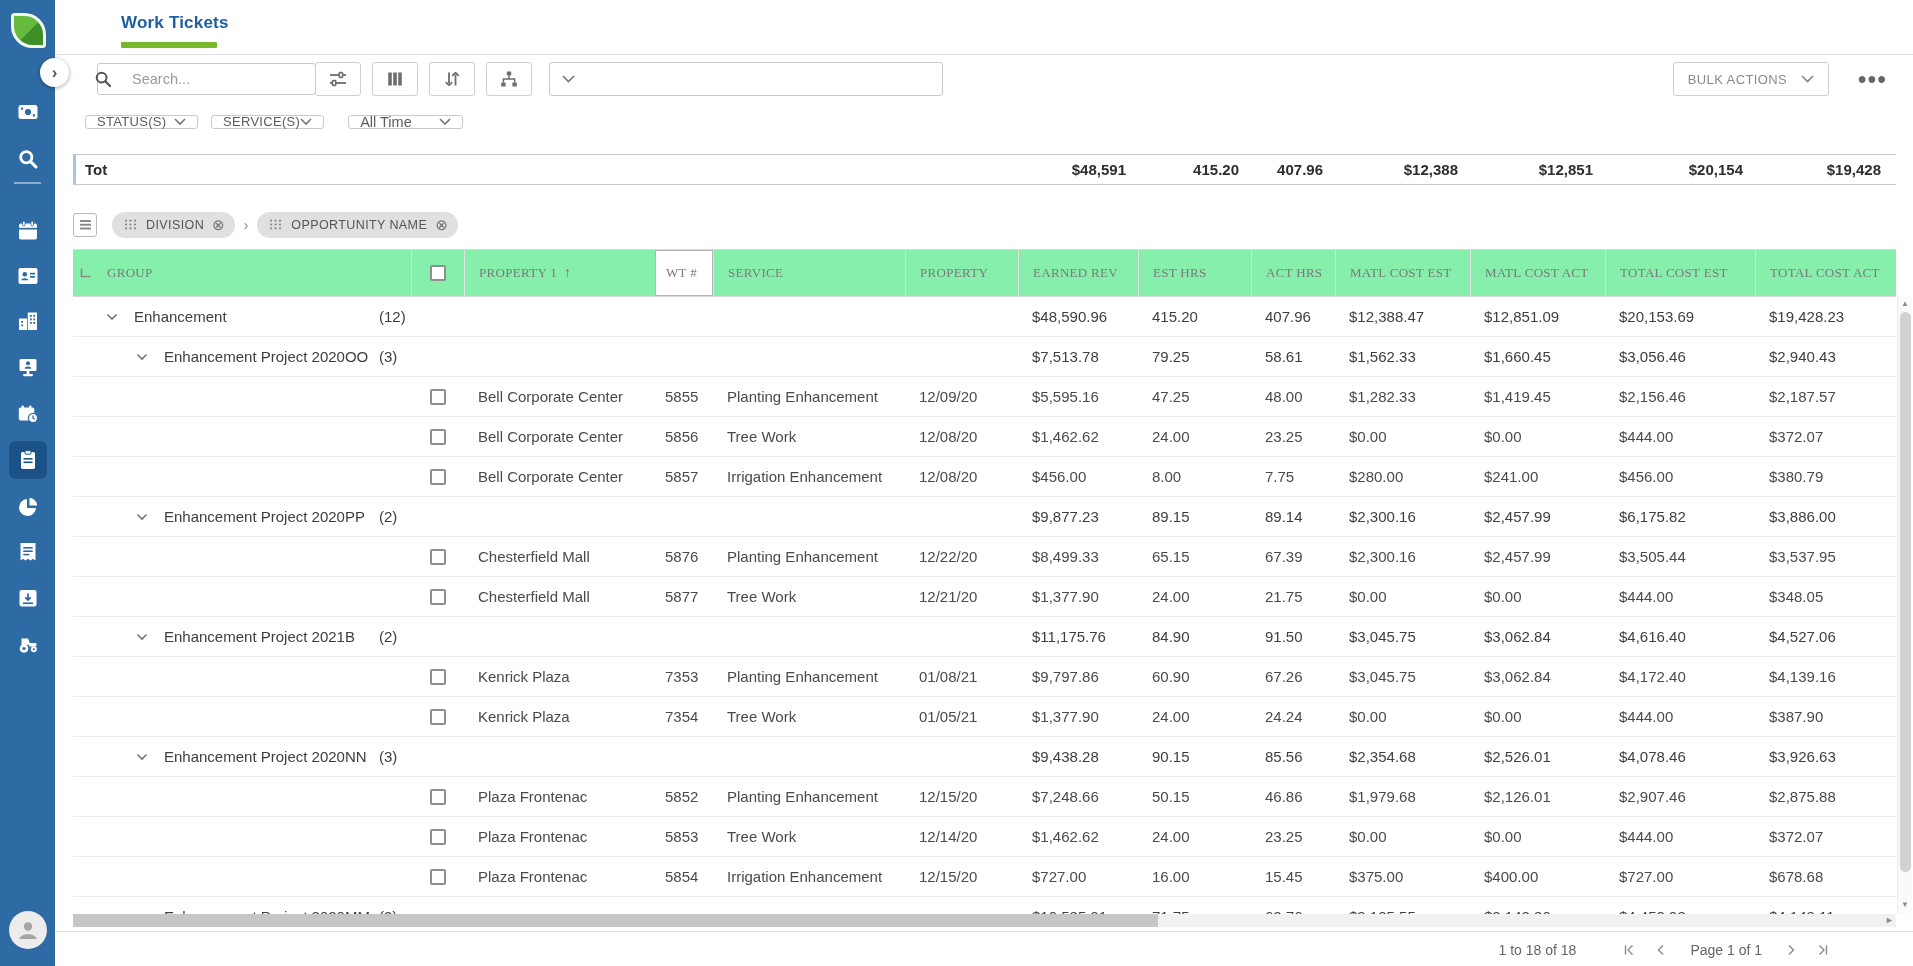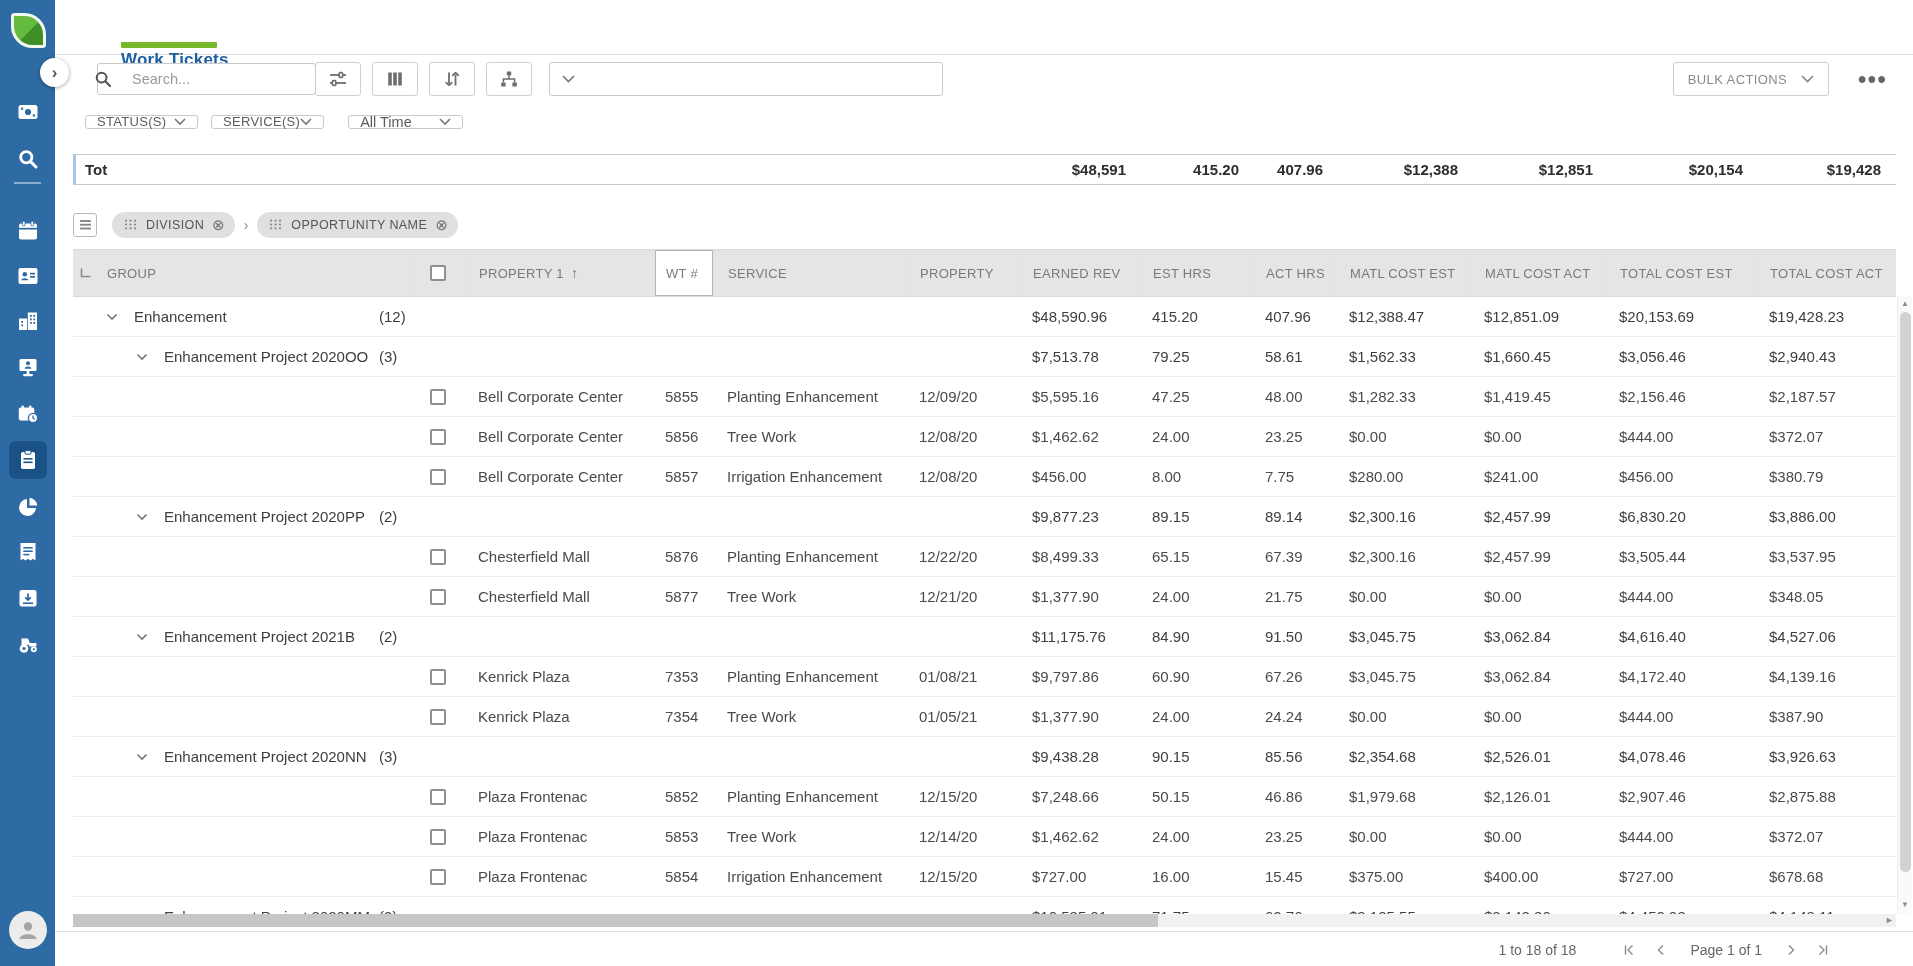--- a/index.html
+++ b/index.html
@@ -16,21 +16,21 @@
   .avatar { position:absolute; left:9px; bottom:17px; width:38px; height:38px; border-radius:50%; background:#ececec; display:flex; align-items:center; justify-content:center; }
 
   
   .collapse-btn { position:absolute; left:40px; top:58px; width:29px; height:29px; border-radius:50%; background:#fff;
      box-shadow:0 1px 4px rgba(0,0,0,.35); display:flex; align-items:center; justify-content:center; z-index:5;
      color:#555; font-size:17px; font-weight:bold; cursor:pointer; }
 
   
   .main { position:relative; flex:1; height:966px; overflow:hidden; }
   .tabbar { height:55px; border-bottom:1px solid #e0e0e0; position:relative; }
-  .tab { position:absolute; left:66px; top:13px; color:#1d5fa0; font-weight:bold; font-size:17px; letter-spacing:.2px; cursor:pointer;margin-top:37px; }
+  .tab { position:absolute; left:66px; top:13px; color:#1d5fa0; font-weight:bold; font-size:17px; letter-spacing:.2px; cursor:pointer; }
   .tab-underline { position:absolute; left:66px; top:42px; width:96px; height:6px; background:#76b82a; border-radius:1px; }
 
   .toolbar { margin:7px 24px 0 30px; height:34px; display:flex; align-items:center; }
   .searchbox { position:relative; width:219px; height:32px; }
   .searchbox svg { position:absolute; left:9px; top:7px; }
   .searchbox input { width:100%; height:100%; border:1px solid #c9c9c9; border-radius:3px; padding:0 8px 0 34px; font-size:14.5px; color:#444; font-family:"Liberation Sans",sans-serif; outline:none;margin-left:12px; }
   .searchbox input::placeholder { color:#9a9a9a; }
   .icon-btn { width:46px; height:34px; border:1px solid #cfcfcf; border-radius:3px; background:#fff; display:flex; align-items:center; justify-content:center; margin-left:11px; cursor:pointer; }
   .icon-btn:first-of-type { margin-left:17px; }
   .view-select { margin-left:17px; width:394px; height:34px; border:1px solid #c9c9c9; border-radius:3px; display:flex; align-items:center; justify-content:space-between; padding:0 12px; font-size:14.5px; color:#555; cursor:pointer; }
@@ -51,21 +51,21 @@
 
   .chipsrow { margin:20px 0 0 18px; height:39px; display:flex; align-items:center; }
   .panel-ico { width:24px; height:24px; border:1px solid #b9b9b9; border-radius:3px; display:flex; align-items:center; justify-content:center; margin-right:13px; }
   .chip { height:26px; background:#e0e0e0; border-radius:13px; display:flex; align-items:center; padding:0 10px 0 12px; margin:0 2px; cursor:grab; }
   .chip .grip { margin-right:9px; display:flex; }
   .chip .chip-label { font-size:12.5px; color:#555; letter-spacing:.4px; }
   .chip .chip-x { margin-left:8px; color:#6f6f6f; font-size:15px; line-height:1; cursor:pointer; }
   .chip-sep { color:#8a8a8a; font-size:14px; margin:0 7px; }
 
   .gridwrap { margin:5px 0 0 18px; width:1823px; position:relative; }
-  .grid-head { display:grid; grid-template-columns:var(--cols); height:48px; background:#e5e5e5; border-top:1px solid #d9d9d9; border-bottom:1px solid #d9d9d9; }
+  .grid-head { display:grid; grid-template-columns:var(--cols); height:48px; background:#86efac; border-top:1px solid #d9d9d9; border-bottom:1px solid #d9d9d9;font-family:Liberation Serif, serif; }
   .hc { display:flex; align-items:center; padding-left:14px; font-size:13px; color:#7a7a7a; letter-spacing:.3px; border-left:1px solid #e2e2e2; white-space:nowrap; overflow:hidden; cursor:pointer; }
   .hc:first-child { border-left:none; padding-left:5px; }
   .hc.wt { border:1px solid #b5b5b5; background:#fff; margin:0; padding-left:10px; }
   .hc .sort-arrow { margin-left:7px; color:#757575; font-size:14px; }
   .hc-group-ico { margin-right:15px; display:flex; }
   .hc.cbcell { justify-content:center; padding-left:0; }
 
   .tbody { height:617px; overflow:hidden; background:#be185d; }
   .trow { display:grid; grid-template-columns:var(--cols); height:40px; border-bottom:1px solid #ececec; background:#fff; }
   .tc { display:flex; align-items:center; padding-left:14px; font-size:15px; color:#4a4a4a; white-space:nowrap; overflow:hidden; }
@@ -523,21 +523,21 @@
             <div class="tc c-cb"></div>
             <div class="tc"></div>
             <div class="tc c-wt"></div>
             <div class="tc"></div>
             <div class="tc"></div>
             <div class="tc c-num">$9,877.23</div>
             <div class="tc c-num">89.15</div>
             <div class="tc c-num">89.14</div>
             <div class="tc c-num">$2,300.16</div>
             <div class="tc c-num">$2,457.99</div>
-            <div class="tc c-num">$6,830.20</div>
+            <div class="tc c-num">$6,175.82</div>
             <div class="tc c-num">$3,886.00</div>
           </div>
           <div class="trow ticket">
             <div class="tc c-group"></div>
             <div class="tc c-cb">
               <span class="cb"></span>
             </div>
             <div class="tc">Chesterfield Mall</div>
             <div class="tc c-wt">5876</div>
             <div class="tc">Planting Enhancement</div>

